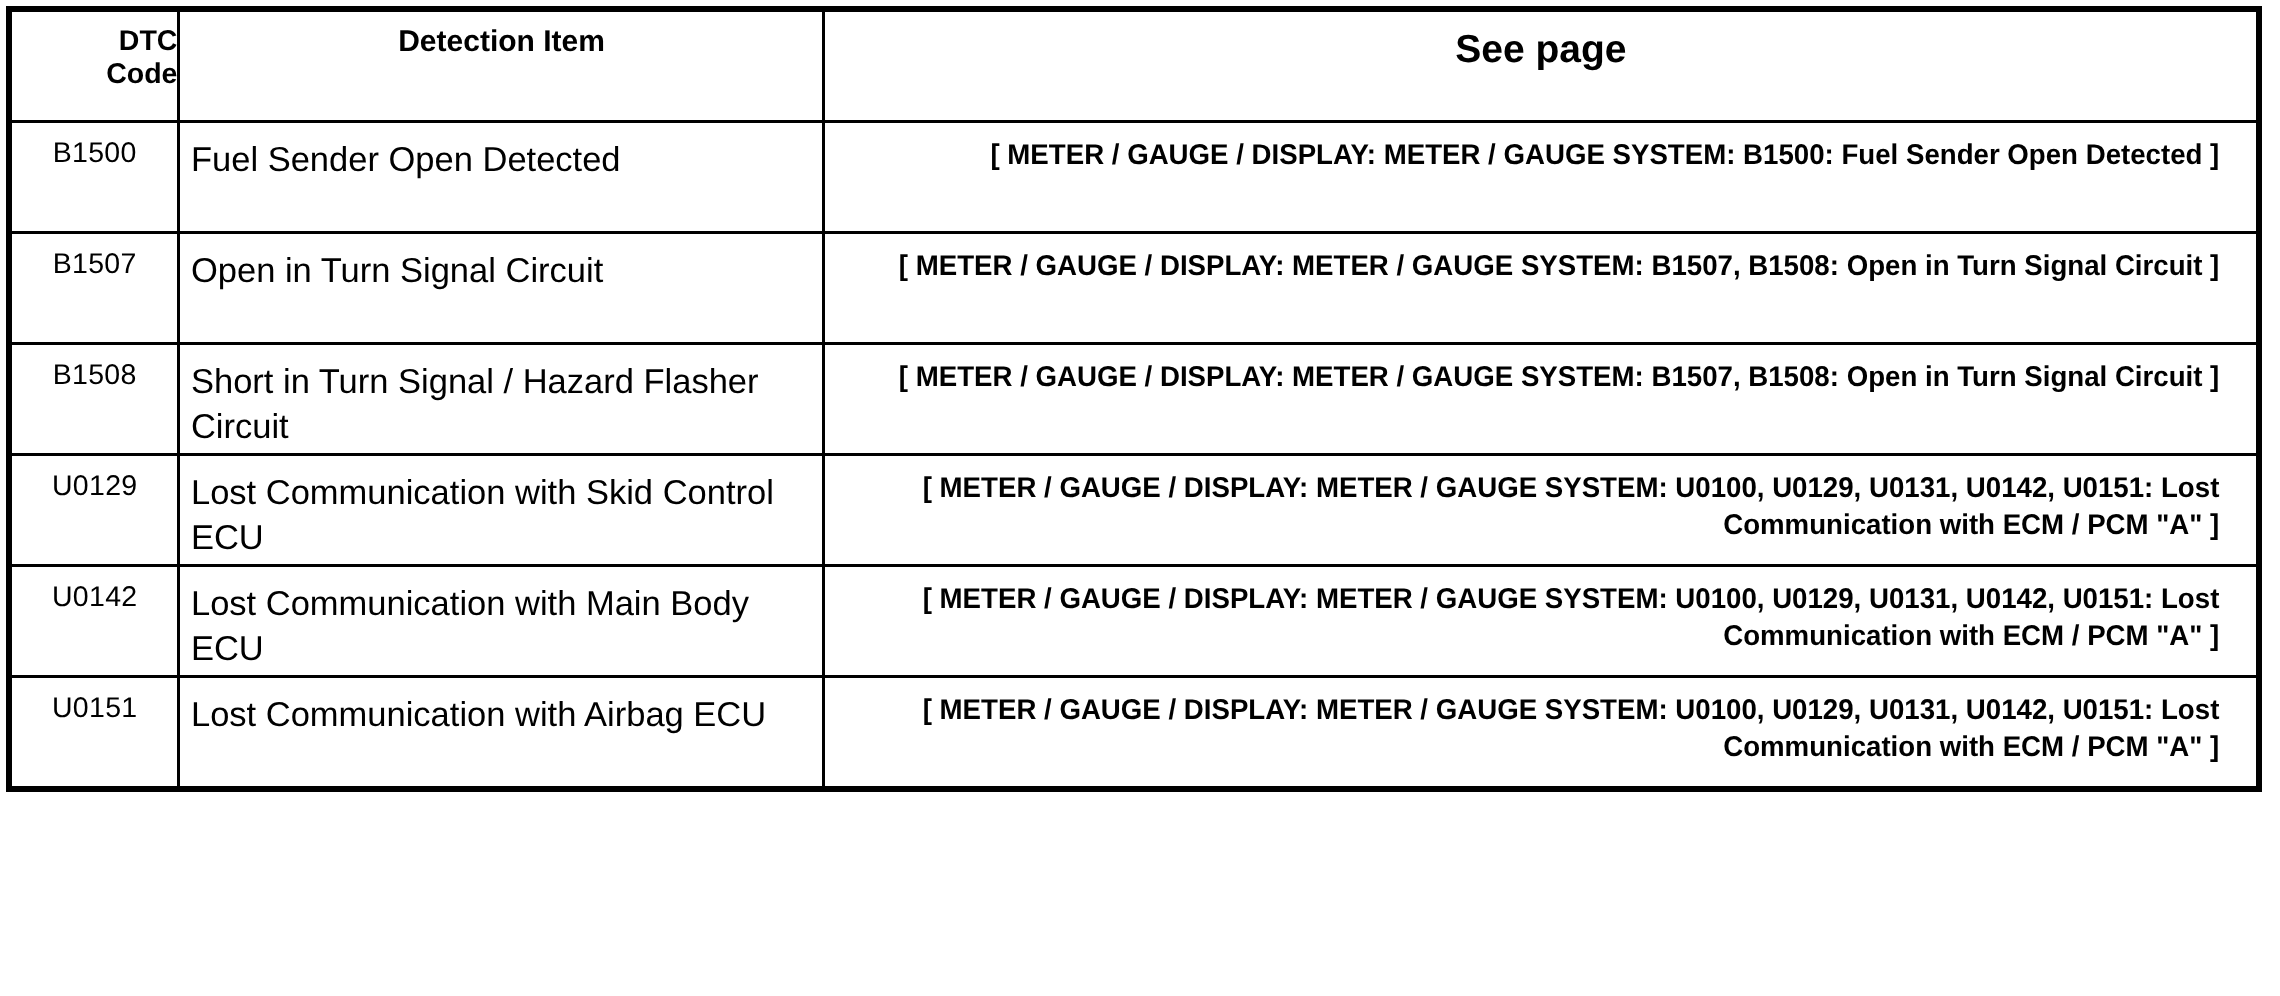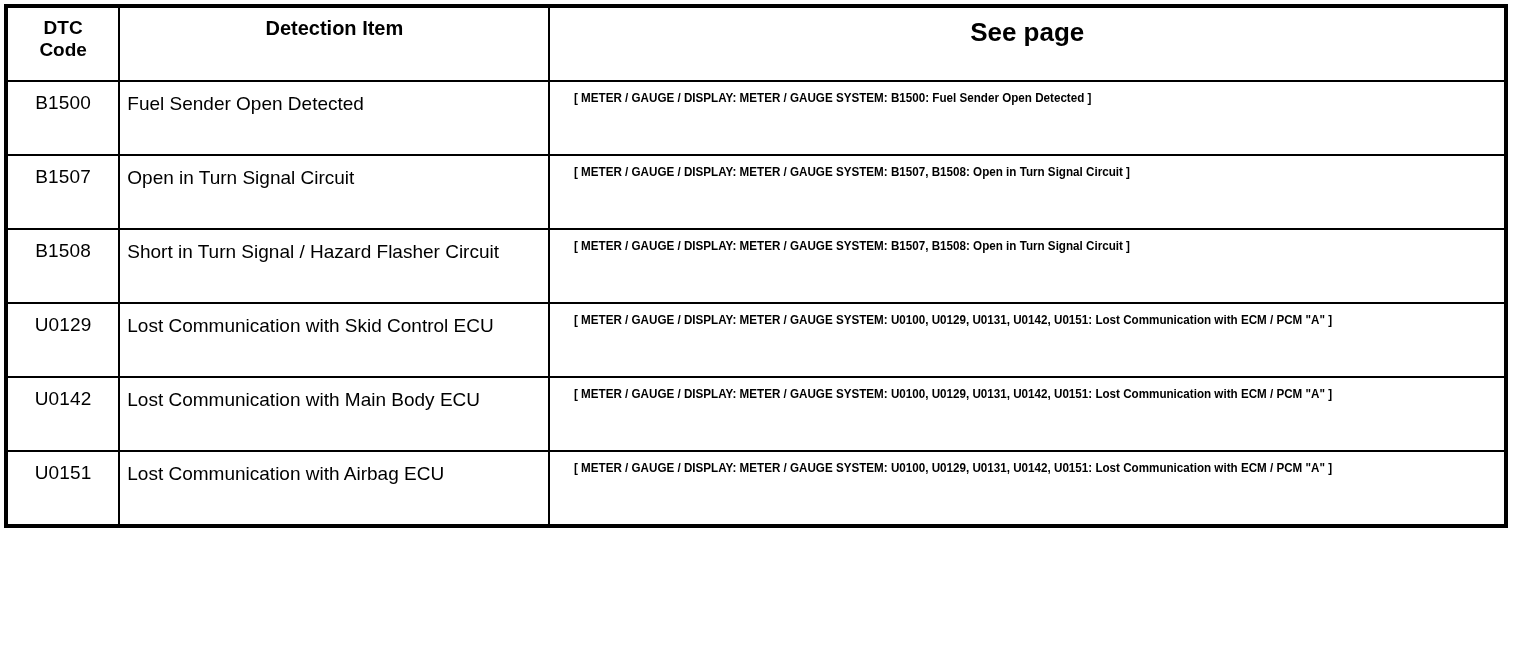--- a/index.html
+++ b/index.html
@@ -47,52 +47,52 @@
     font-weight: bold;
     font-size: 19px;
     text-align: center;
     vertical-align: top;
   }
   .th-inner {
     padding-top: 9px;
     line-height: 1.18;
     text-align: center;
   }
-  .th-dtc .th-inner { font-size: 19px; }
+  .th-dtc .th-inner { font-size: 19px; text-align: right; }
   .th-item .th-inner { font-size: 20px; }
   .th-page .th-inner { font-size: 26px; }
 
   
   tbody td { height: 72px; }
 
   .cell-dtc {
     text-align: center;
     font-size: 19px;
     font-weight: normal;
     letter-spacing: 0.2px;
     margin-top: 40px;
   }
   .cell-dtc .c-inner {
     padding-top: 9px;
     line-height: 1.25;
   }
 
   .cell-item {
     text-align: left;
-    font-size: 19px;
+    font-size: 23px;
     font-weight: normal;
   }
   .cell-item .c-inner {
     padding: 9px 6px 0 7px;
     line-height: 1.32;
   }
 
   .cell-page {
-    text-align: left;
-    font-size: 12px;
+    text-align: right;
+    font-size: 19px;
     font-weight: bold;
   }
   .cell-page .c-inner {
     padding: 9px 10px 0 10px;
     line-height: 1.32;
     font-stretch: condensed;
     transform: scaleX(0.97);
     transform-origin: center top;
   }
 </style>

